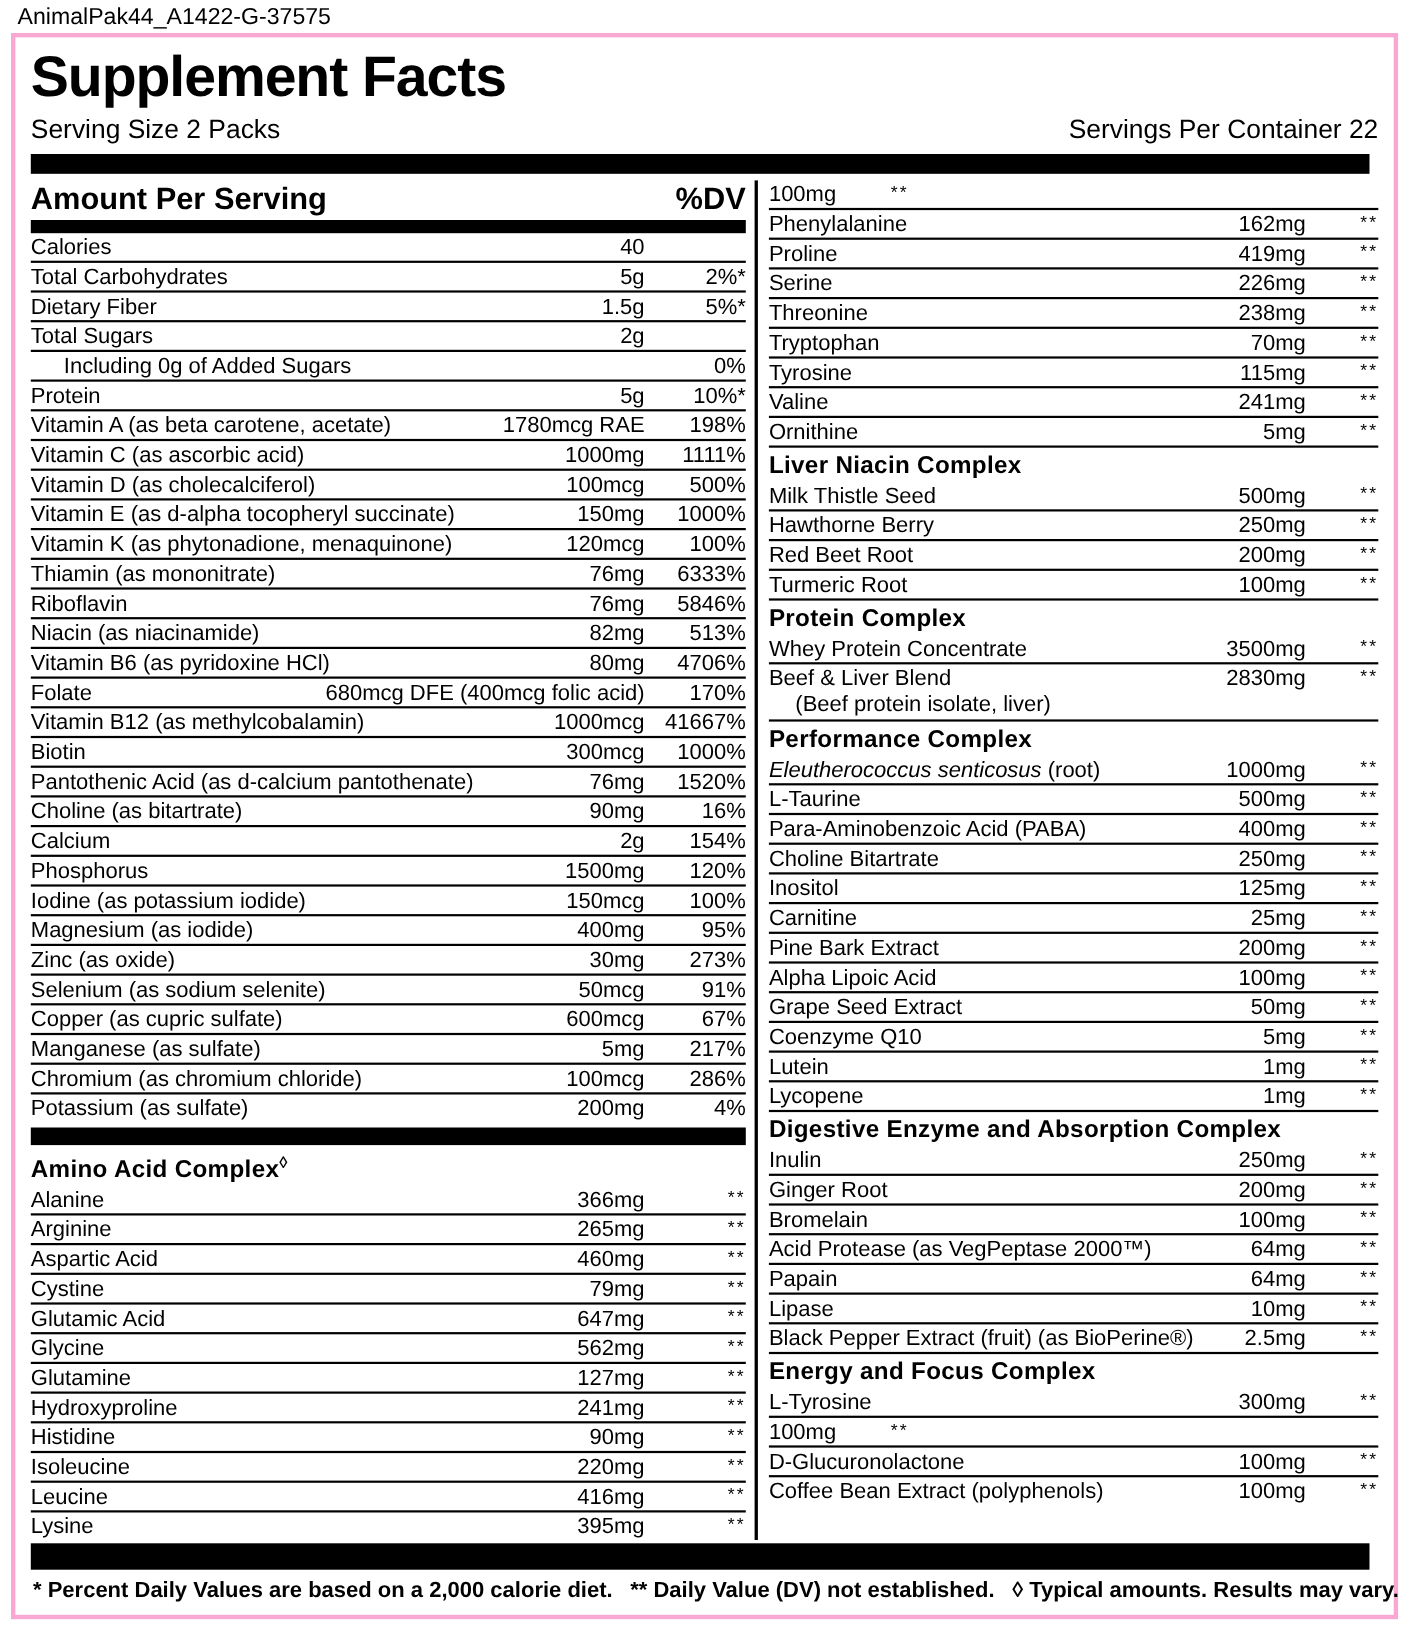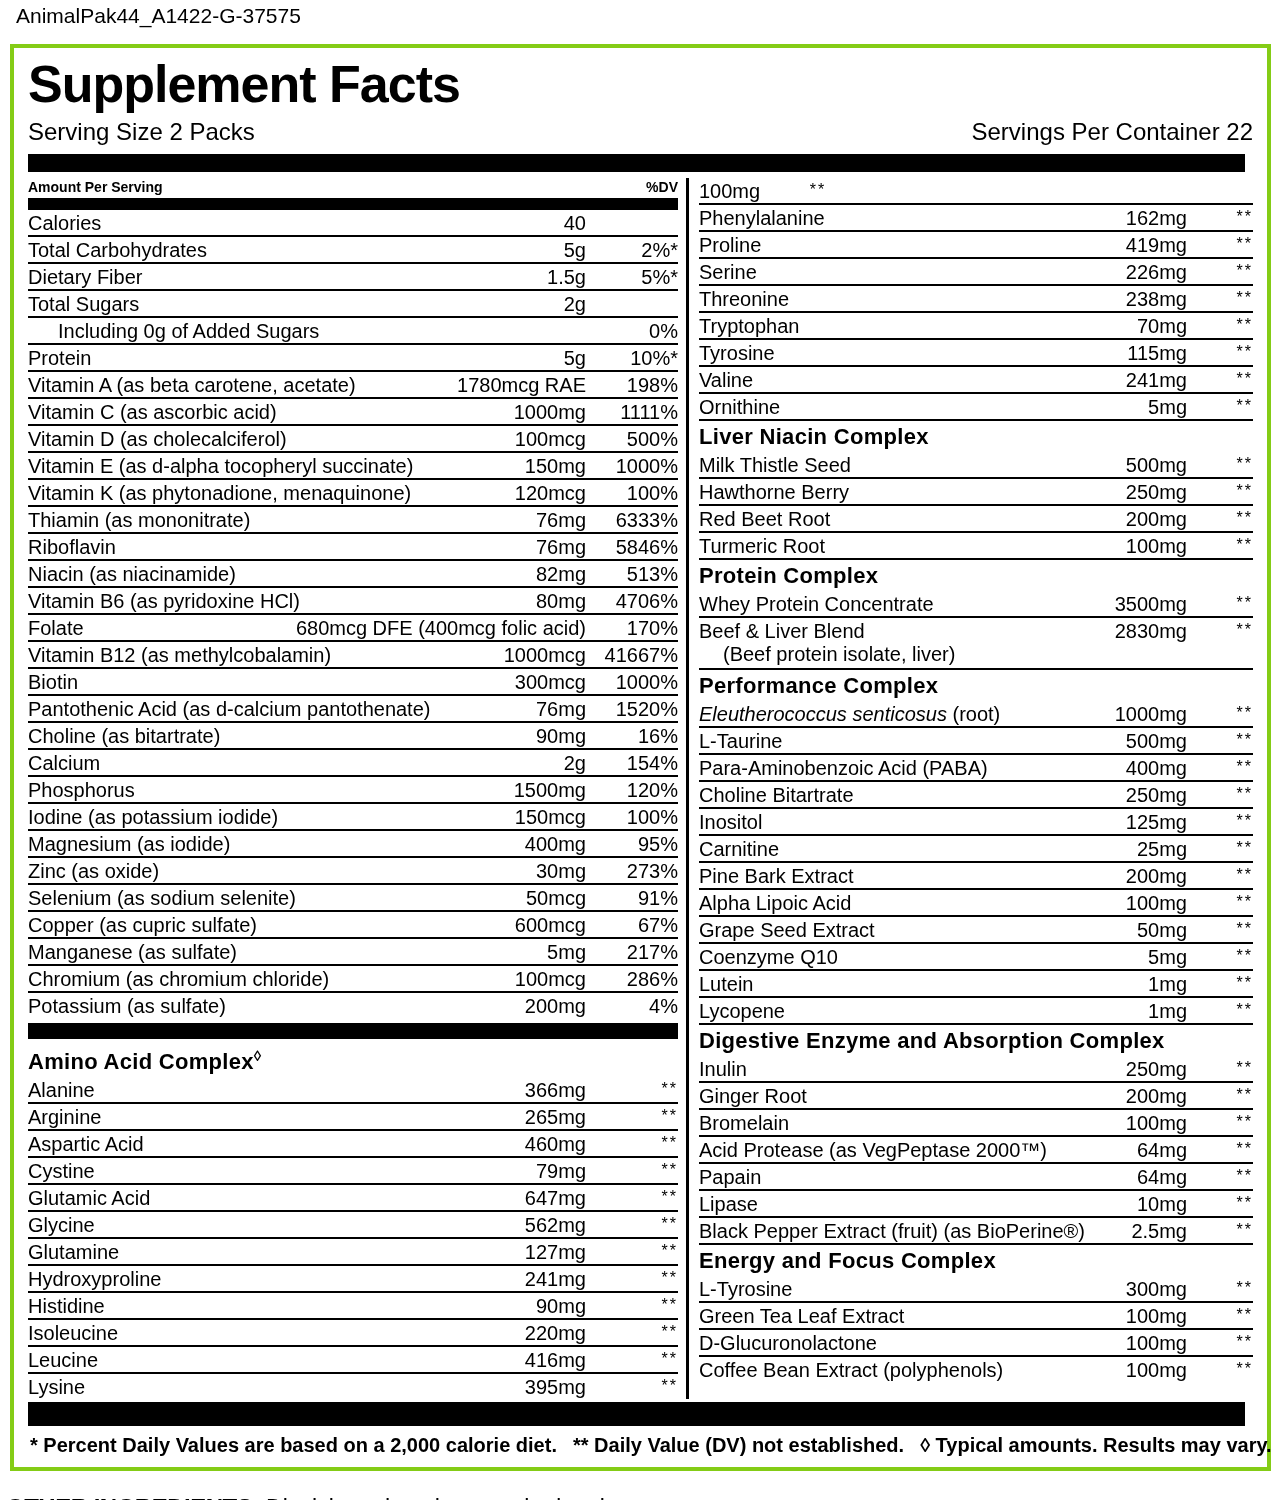--- a/index.html
+++ b/index.html
@@ -3,30 +3,30 @@
 <meta charset="utf-8">
 <style>
   html,body { margin:0; padding:0; background:#fff; }
   body {
     width:1281px; min-height:1500px;
     color:#000;
     font-family:"Liberation Sans", sans-serif;
     -webkit-font-smoothing:antialiased;
   }
   .code { margin:4px 0 2px 16px; font-size:21px; letter-spacing:0; }
-  .panel { margin:16px 10px; border:4px solid #84cc16; padding:2px 14px 0 14px; }
+  .panel { margin:2px 10px; border:4px solid #f9a8d4; padding:2px 14px 0 14px; }
   .sf-title { font-size:52px; font-weight:bold; letter-spacing:-1px; margin:4px 0 0 0; }
   .serving-row { display:flex; justify-content:space-between; font-size:24px; margin:4px 0 8px 0; }
   .bar { background:#000; }
   .bar-top { height:18px; margin:0 8px 6px 0; }
   .cols { display:flex; align-items:stretch; }
   .col-left { width:650px; flex:none; }
   .vdivider { width:3px; background:#000; margin:0 10px 0 8px; flex:none; }
   .col-right { flex:1; min-width:0; }
-  .col-head { display:flex; justify-content:space-between; align-items:flex-end; font-weight:bold; font-size:14px; padding:1px 0 3px 0; }
+  .col-head { display:flex; justify-content:space-between; align-items:flex-end; font-weight:bold; font-size:28px; padding:1px 0 3px 0; }
   .row { font-size:20px; line-height:22px; }
   .row + .row { border-top:2px solid #000; }
   .rowline { display:flex; align-items:baseline; padding:2px 0 1px 0; min-height:22px; }
   .lbl { flex:1 1 auto; padding-right:6px; }
   .amt { flex:0 0 auto; text-align:right; white-space:nowrap; }
   .dv { flex:0 0 auto; text-align:right; white-space:nowrap; }
   .col-left .dv { width:92px; }
   .col-right .dv { width:66px; }
   .dv.star { font-size:16px; letter-spacing:2px; align-self:flex-start; line-height:16px; padding-top:2px; }
   .row.indent .lbl { padding-left:30px; }
@@ -617,21 +617,20 @@
           <div class="section-title">Energy and Focus Complex</div>
           <div class="row">
             <div class="rowline">
               <span class="lbl">L-Tyrosine</span>
               <span class="amt">300mg</span>
               <span class="dv star">**</span>
             </div>
           </div>
           <div class="row">
             <div class="rowline">
-              <span class="lbl">Green Tea Leaf Extract</span>
               <span class="amt">100mg</span>
               <span class="dv star">**</span>
             </div>
           </div>
           <div class="row">
             <div class="rowline">
               <span class="lbl">D-Glucuronolactone</span>
               <span class="amt">100mg</span>
               <span class="dv star">**</span>
             </div>

